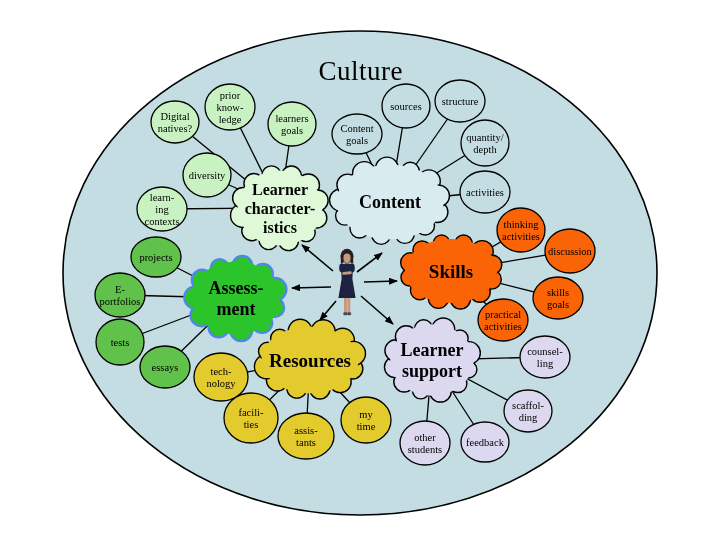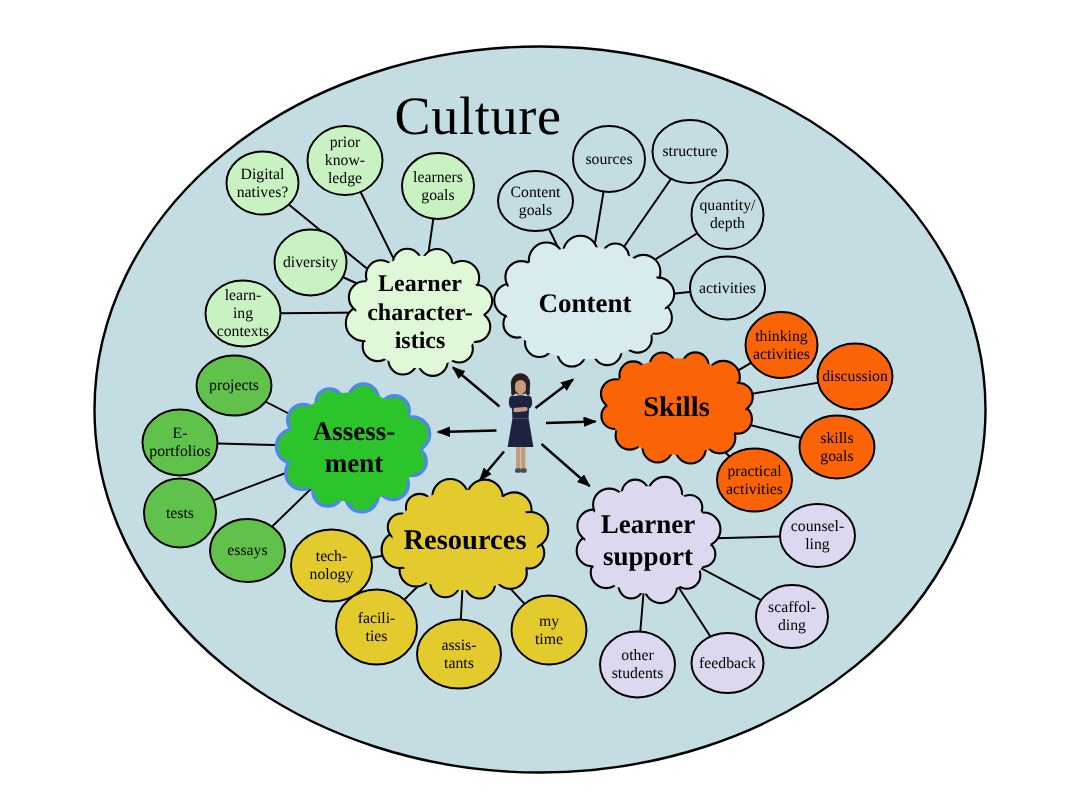--- a/index.html
+++ b/index.html
@@ -4,21 +4,21 @@
 <style>
   html,body { margin:0; padding:0; background:#ffffff; }
   .stage {
     position:relative; width:720px; height:540px; overflow:hidden;
     background:#ffffff;
     font-family:"Liberation Serif", serif;
   }
   .stage svg { position:absolute; left:0; top:0; }
   .culture-title {
     position:absolute; left:263px; top:56px; width:140px; height:36px;
-    text-align:left; font-size:36px; color:#000; letter-spacing:0.5px;
+    text-align:right; font-size:27px; color:#000; letter-spacing:0.5px;
   }
   text { dominant-baseline:central; }
   .cloud-label { font-weight:700; fill:#000; }
   .sat-label { fill:#000; }
 </style>
 </head>
 <body>
 
 <div class="stage">
   <svg id="diagram" width="720" height="540" viewBox="0 0 720 540">

